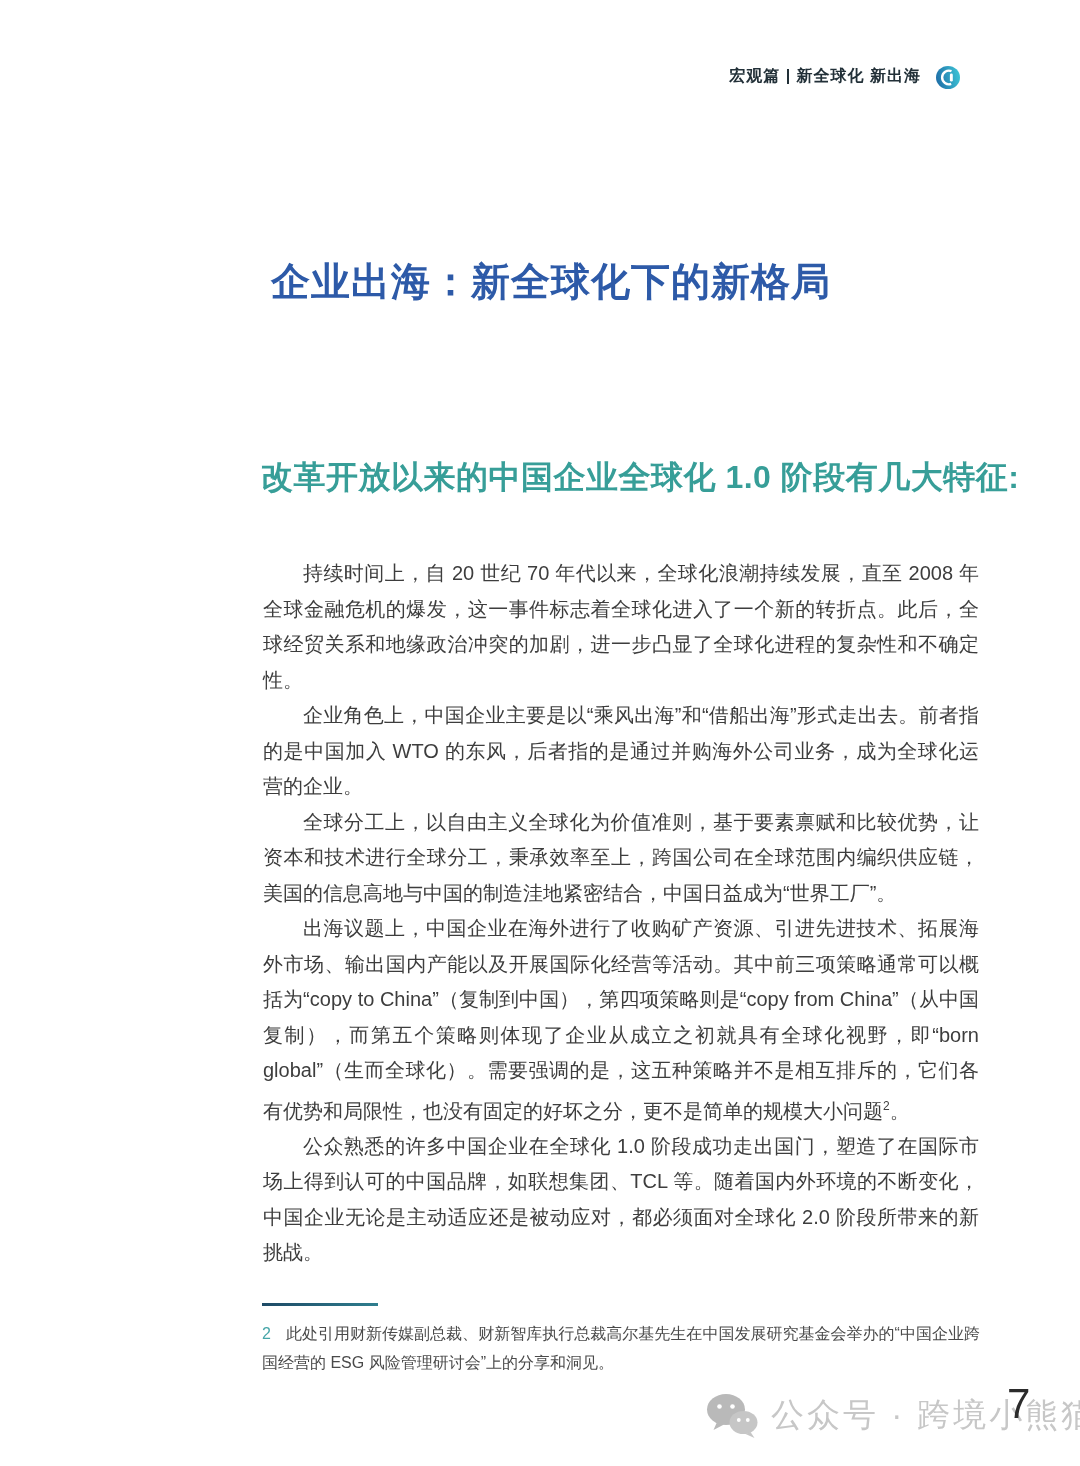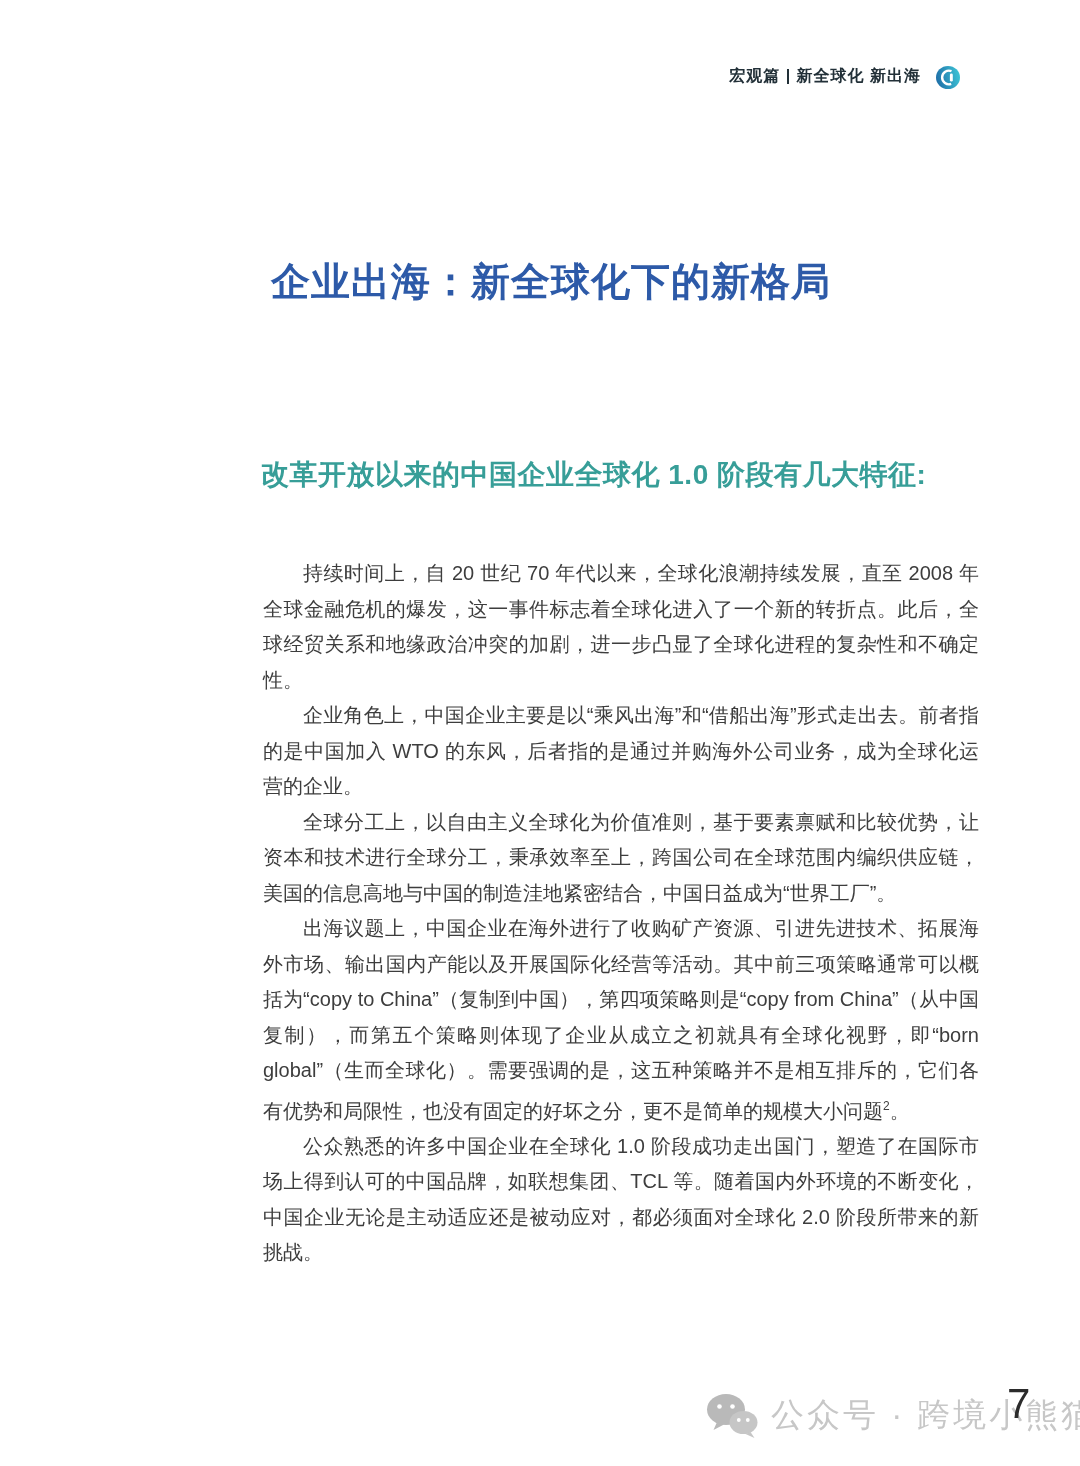--- a/index.html
+++ b/index.html
@@ -29,21 +29,21 @@
   }
   
   .intro{
     position:absolute;left:263px;top:352px;width:716px;
     font-size:20px;line-height:37px;color:#3d3d3d;
     text-align:justify;text-indent:2em;margin:0;
   }
   
   .subheading{
     position:absolute;left:261px;top:456px;
-    font-size:28px;font-weight:bold;color:#379e98;
+    font-size:32px;font-weight:bold;color:#379e98;
     letter-spacing:0.5px;white-space:nowrap;
   }
   
   .body-text{
     position:absolute;left:263px;top:524px;width:716px;
     font-size:20px;line-height:35.5px;color:#3d3d3d;
     text-align:justify;
     margin-top:32px;
   }
   .body-text p{margin:0;text-indent:2em;}
@@ -94,20 +94,24 @@
   <h2 class="subheading" style="margin:0;">改革开放以来的中国企业全球化 1.0 阶段有几大特征:</h2>
 
   <div class="body-text">
     <p>持续时间上，自 20 世纪 70 年代以来，全球化浪潮持续发展，直至 2008 年全球金融危机的爆发，这一事件标志着全球化进入了一个新的转折点。此后，全球经贸关系和地缘政治冲突的加剧，进一步凸显了全球化进程的复杂性和不确定性。</p>
     <p>企业角色上，中国企业主要是以“乘风出海”和“借船出海”形式走出去。前者指的是中国加入 WTO 的东风，后者指的是通过并购海外公司业务，成为全球化运营的企业。</p>
     <p>全球分工上，以自由主义全球化为价值准则，基于要素禀赋和比较优势，让资本和技术进行全球分工，秉承效率至上，跨国公司在全球范围内编织供应链，美国的信息高地与中国的制造洼地紧密结合，中国日益成为“世界工厂”。</p>
     <p><span>出海议题上，中国企业在海外进行了收购矿产资源、引进先进技术、拓展海外市场、输出国内产能以及开展国际化经营等活动。其中前三项策略通常可以概括为“copy to China”（复制到中国），第四项策略则是“copy from China”（从中国复制），而第五个策略则体现了企业从成立之初就具有全球化视野，即“born global”（生而全球化）。需要强调的是，这五种策略并不是相互排斥的，它们各有优势和局限性，也没有固定的好坏之分，更不是简单的规模大小问题</span><sup class="fn-ref">2</sup><span>。</span></p>
     <p>公众熟悉的许多中国企业在全球化 1.0 阶段成功走出国门，塑造了在国际市场上得到认可的中国品牌，如联想集团、TCL 等。随着国内外环境的不断变化，中国企业无论是主动适应还是被动应对，都必须面对全球化 2.0 阶段所带来的新挑战。</p>
   </div>
 
+  <div class="footnote">
+    <div class="fn-divider"></div>
+    <p class="fn-text"><span class="fn-num">2</span><span>此处引用财新传媒副总裁、财新智库执行总裁高尔基先生在中国发展研究基金会举办的“中国企业跨国经营的 ESG 风险管理研讨会”上的分享和洞见。</span></p>
+  </div>
 
   <div class="watermark">
     <svg class="wechat-icon" viewBox="0 0 52 46" xmlns="http://www.w3.org/2000/svg">
       <g>
         <ellipse cx="20" cy="17.5" rx="19" ry="15.5" fill="#b9b9b9"></ellipse>
         <path d="M 11 30 L 7.5 38 L 18 32.5 Z" fill="#b9b9b9"></path>
         <circle cx="13.5" cy="14.5" r="2.3" fill="#ffffff"></circle>
         <circle cx="26.5" cy="14.5" r="2.3" fill="#ffffff"></circle>
         <ellipse cx="37.5" cy="30.5" rx="14" ry="11.5" fill="#c6c6c6"></ellipse>
         <path d="M 44.5 40 L 48.5 46 L 39.5 42 Z" fill="#c6c6c6"></path>

